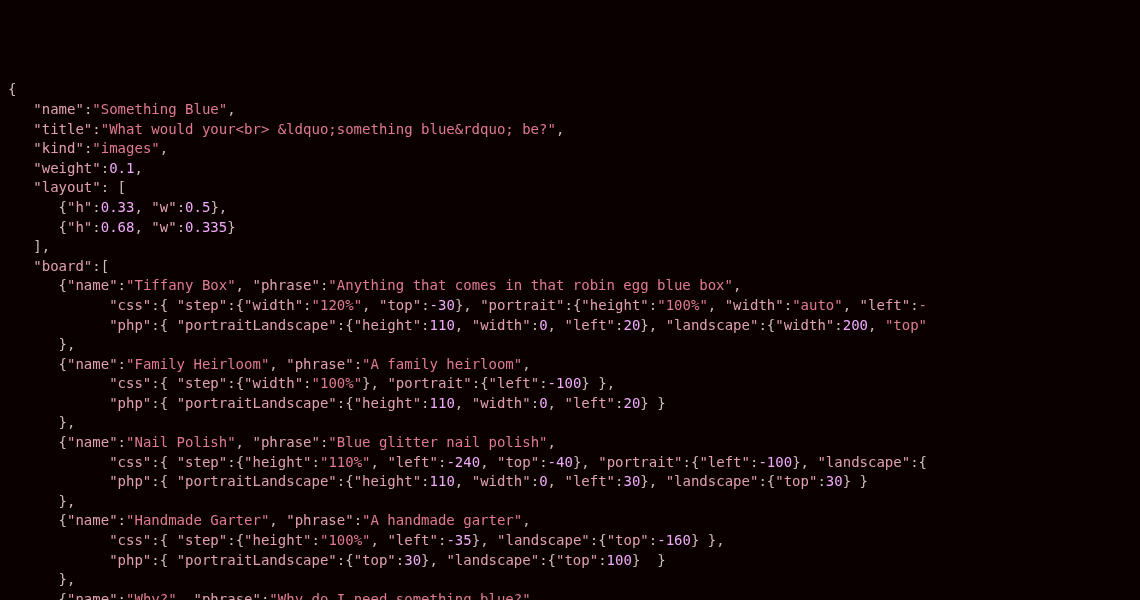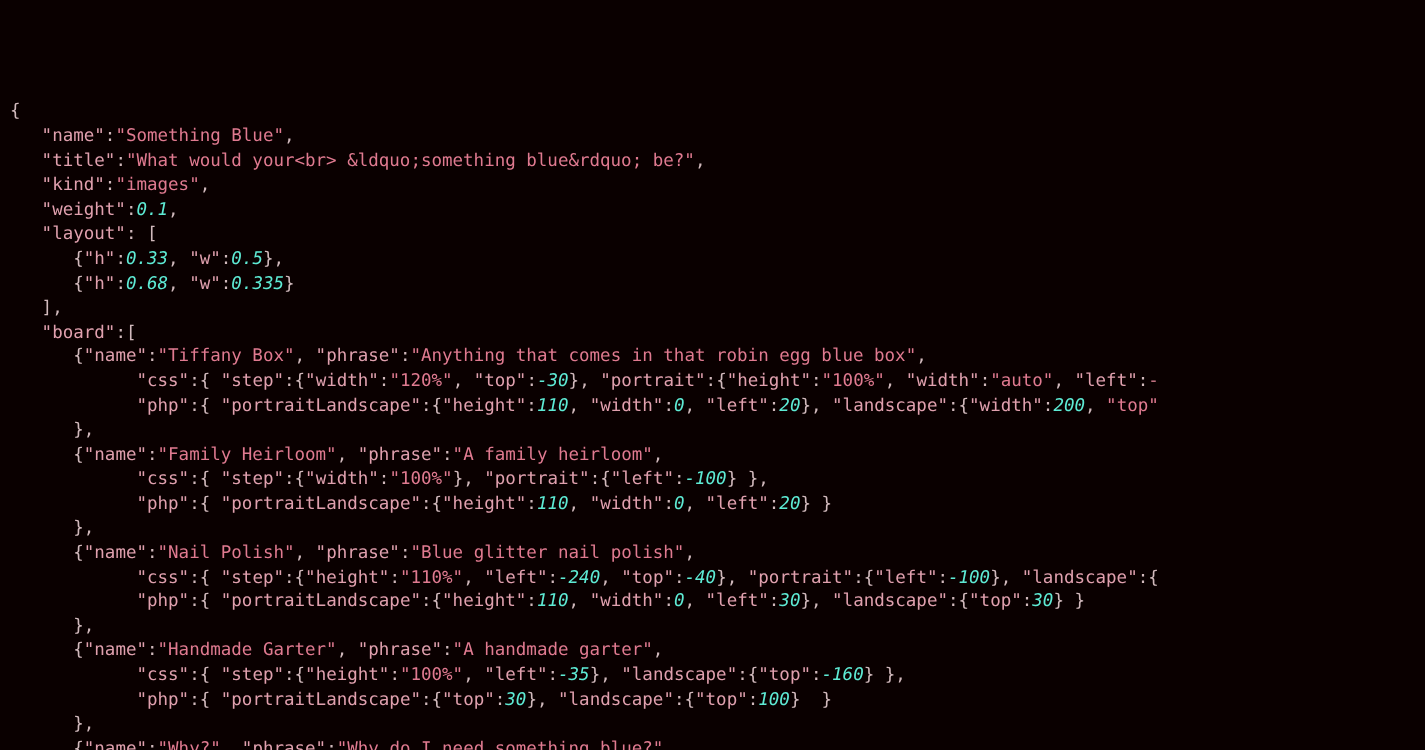--- a/index.html
+++ b/index.html
@@ -9,21 +9,21 @@
       font-size: 14px;
       line-height: 1.4;
       padding: 2px 8px;
       color: #d07a8a;
       white-space: pre;
       overflow-x: hidden;
     }
     .punct { color: #d1b9bc; }
     .key { color: #e0a0ae; }
     .string { color: #e07a90; }
-    .number { color: #5eead4; font-style: italic; }
+    .number { color: #f0abfc; }
     .line { white-space: pre; }
   </style>
 </head>
 <body>
 
 
 
 <pre id="code-container"><div class="line"><span class="punct">{</span></div><div class="line">   <span class="key">"name"</span><span class="punct">:</span><span class="string">"Something Blue"</span><span class="punct">,</span></div><div class="line">   <span class="key">"title"</span><span class="punct">:</span><span class="string">"What would your&lt;br&gt; &amp;ldquo;something blue&amp;rdquo; be?"</span><span class="punct">,</span></div><div class="line">   <span class="key">"kind"</span><span class="punct">:</span><span class="string">"images"</span><span class="punct">,</span></div><div class="line">   <span class="key">"weight"</span><span class="punct">:</span><span class="number">0.1</span><span class="punct">,</span></div><div class="line">   <span class="key">"layout"</span><span class="punct">:</span> <span class="punct">[</span></div><div class="line">      <span class="punct">{</span><span class="key">"h"</span><span class="punct">:</span><span class="number">0.33</span><span class="punct">,</span> <span class="key">"w"</span><span class="punct">:</span><span class="number">0.5</span><span class="punct">}</span><span class="punct">,</span></div><div class="line">      <span class="punct">{</span><span class="key">"h"</span><span class="punct">:</span><span class="number">0.68</span><span class="punct">,</span> <span class="key">"w"</span><span class="punct">:</span><span class="number">0.335</span><span class="punct">}</span></div><div class="line">   <span class="punct">]</span><span class="punct">,</span></div><div class="line">   <span class="key">"board"</span><span class="punct">:</span><span class="punct">[</span></div><div class="line">      <span class="punct">{</span><span class="key">"name"</span><span class="punct">:</span><span class="string">"Tiffany Box"</span><span class="punct">,</span> <span class="key">"phrase"</span><span class="punct">:</span><span class="string">"Anything that comes in that robin egg blue box"</span><span class="punct">,</span></div><div class="line">            <span class="key">"css"</span><span class="punct">:</span><span class="punct">{</span> <span class="key">"step"</span><span class="punct">:</span><span class="punct">{</span><span class="key">"width"</span><span class="punct">:</span><span class="string">"120%"</span><span class="punct">,</span> <span class="key">"top"</span><span class="punct">:</span><span class="number">-30</span><span class="punct">}</span><span class="punct">,</span> <span class="key">"portrait"</span><span class="punct">:</span><span class="punct">{</span><span class="key">"height"</span><span class="punct">:</span><span class="string">"100%"</span><span class="punct">,</span> <span class="key">"width"</span><span class="punct">:</span><span class="string">"auto"</span><span class="punct">,</span> <span class="key">"left"</span><span class="punct">:</span>-</div><div class="line">            <span class="key">"php"</span><span class="punct">:</span><span class="punct">{</span> <span class="key">"portraitLandscape"</span><span class="punct">:</span><span class="punct">{</span><span class="key">"height"</span><span class="punct">:</span><span class="number">110</span><span class="punct">,</span> <span class="key">"width"</span><span class="punct">:</span><span class="number">0</span><span class="punct">,</span> <span class="key">"left"</span><span class="punct">:</span><span class="number">20</span><span class="punct">}</span><span class="punct">,</span> <span class="key">"landscape"</span><span class="punct">:</span><span class="punct">{</span><span class="key">"width"</span><span class="punct">:</span><span class="number">200</span><span class="punct">,</span> <span class="string">"top"</span></div><div class="line">      <span class="punct">}</span><span class="punct">,</span></div><div class="line">      <span class="punct">{</span><span class="key">"name"</span><span class="punct">:</span><span class="string">"Family Heirloom"</span><span class="punct">,</span> <span class="key">"phrase"</span><span class="punct">:</span><span class="string">"A family heirloom"</span><span class="punct">,</span></div><div class="line">            <span class="key">"css"</span><span class="punct">:</span><span class="punct">{</span> <span class="key">"step"</span><span class="punct">:</span><span class="punct">{</span><span class="key">"width"</span><span class="punct">:</span><span class="string">"100%"</span><span class="punct">}</span><span class="punct">,</span> <span class="key">"portrait"</span><span class="punct">:</span><span class="punct">{</span><span class="key">"left"</span><span class="punct">:</span><span class="number">-100</span><span class="punct">}</span> <span class="punct">}</span><span class="punct">,</span></div><div class="line">            <span class="key">"php"</span><span class="punct">:</span><span class="punct">{</span> <span class="key">"portraitLandscape"</span><span class="punct">:</span><span class="punct">{</span><span class="key">"height"</span><span class="punct">:</span><span class="number">110</span><span class="punct">,</span> <span class="key">"width"</span><span class="punct">:</span><span class="number">0</span><span class="punct">,</span> <span class="key">"left"</span><span class="punct">:</span><span class="number">20</span><span class="punct">}</span> <span class="punct">}</span></div><div class="line">      <span class="punct">}</span><span class="punct">,</span></div><div class="line">      <span class="punct">{</span><span class="key">"name"</span><span class="punct">:</span><span class="string">"Nail Polish"</span><span class="punct">,</span> <span class="key">"phrase"</span><span class="punct">:</span><span class="string">"Blue glitter nail polish"</span><span class="punct">,</span></div><div class="line">            <span class="key">"css"</span><span class="punct">:</span><span class="punct">{</span> <span class="key">"step"</span><span class="punct">:</span><span class="punct">{</span><span class="key">"height"</span><span class="punct">:</span><span class="string">"110%"</span><span class="punct">,</span> <span class="key">"left"</span><span class="punct">:</span><span class="number">-240</span><span class="punct">,</span> <span class="key">"top"</span><span class="punct">:</span><span class="number">-40</span><span class="punct">}</span><span class="punct">,</span> <span class="key">"portrait"</span><span class="punct">:</span><span class="punct">{</span><span class="key">"left"</span><span class="punct">:</span><span class="number">-100</span><span class="punct">}</span><span class="punct">,</span> <span class="key">"landscape"</span><span class="punct">:</span><span class="punct">{</span></div><div class="line">            <span class="key">"php"</span><span class="punct">:</span><span class="punct">{</span> <span class="key">"portraitLandscape"</span><span class="punct">:</span><span class="punct">{</span><span class="key">"height"</span><span class="punct">:</span><span class="number">110</span><span class="punct">,</span> <span class="key">"width"</span><span class="punct">:</span><span class="number">0</span><span class="punct">,</span> <span class="key">"left"</span><span class="punct">:</span><span class="number">30</span><span class="punct">}</span><span class="punct">,</span> <span class="key">"landscape"</span><span class="punct">:</span><span class="punct">{</span><span class="key">"top"</span><span class="punct">:</span><span class="number">30</span><span class="punct">}</span> <span class="punct">}</span></div><div class="line">      <span class="punct">}</span><span class="punct">,</span></div><div class="line">      <span class="punct">{</span><span class="key">"name"</span><span class="punct">:</span><span class="string">"Handmade Garter"</span><span class="punct">,</span> <span class="key">"phrase"</span><span class="punct">:</span><span class="string">"A handmade garter"</span><span class="punct">,</span></div><div class="line">            <span class="key">"css"</span><span class="punct">:</span><span class="punct">{</span> <span class="key">"step"</span><span class="punct">:</span><span class="punct">{</span><span class="key">"height"</span><span class="punct">:</span><span class="string">"100%"</span><span class="punct">,</span> <span class="key">"left"</span><span class="punct">:</span><span class="number">-35</span><span class="punct">}</span><span class="punct">,</span> <span class="key">"landscape"</span><span class="punct">:</span><span class="punct">{</span><span class="key">"top"</span><span class="punct">:</span><span class="number">-160</span><span class="punct">}</span> <span class="punct">}</span><span class="punct">,</span></div><div class="line">            <span class="key">"php"</span><span class="punct">:</span><span class="punct">{</span> <span class="key">"portraitLandscape"</span><span class="punct">:</span><span class="punct">{</span><span class="key">"top"</span><span class="punct">:</span><span class="number">30</span><span class="punct">}</span><span class="punct">,</span> <span class="key">"landscape"</span><span class="punct">:</span><span class="punct">{</span><span class="key">"top"</span><span class="punct">:</span><span class="number">100</span><span class="punct">}</span>  <span class="punct">}</span></div><div class="line">      <span class="punct">}</span><span class="punct">,</span></div><div class="line">      <span class="punct">{</span><span class="key">"name"</span><span class="punct">:</span><span class="string">"Why?"</span><span class="punct">,</span> <span class="key">"phrase"</span><span class="punct">:</span><span class="string">"Why do I need something blue?"</span><span class="punct">,</span></div></pre>
 
 

